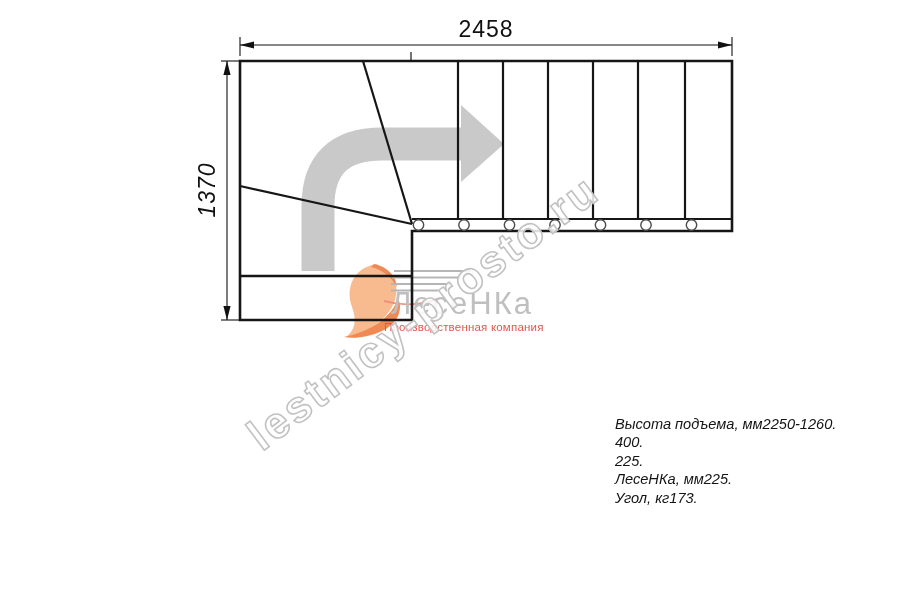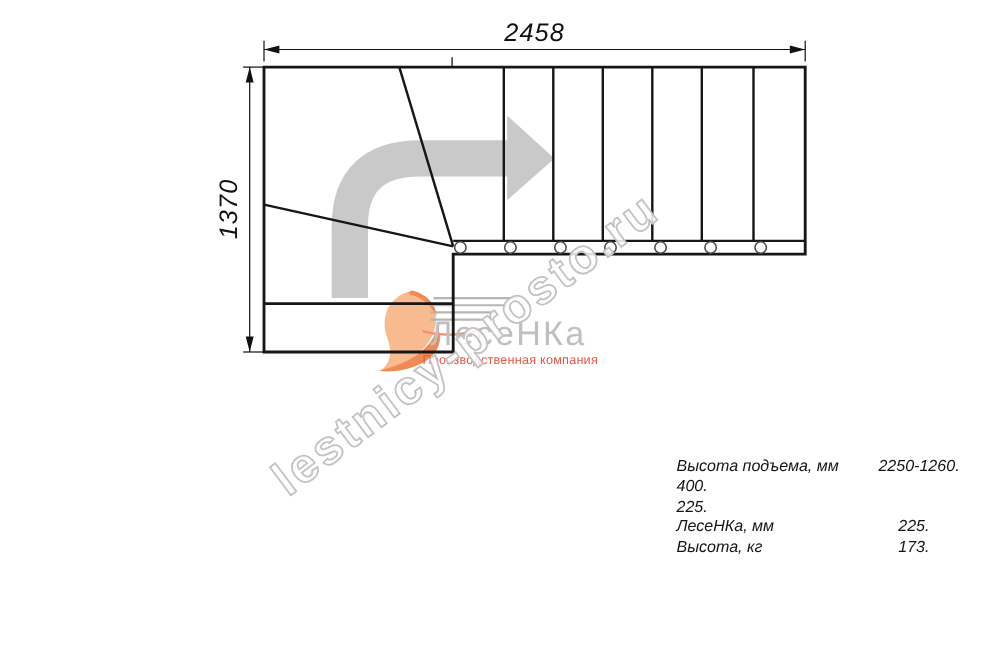--- a/index.html
+++ b/index.html
@@ -3,32 +3,32 @@
 <meta charset="utf-8">
 <style>
   html,body{margin:0;padding:0;background:#fff;}
   .canvas{
     position:relative;width:900px;height:600px;background:#ffffff;overflow:hidden;
     font-family:"Liberation Sans",sans-serif;color:#141414;
   }
   .layer{position:absolute;left:0;top:0;width:900px;height:600px;}
   .dim-top{
     position:absolute;left:240px;top:16px;width:492px;text-align:center;
-    font-style:italic;font-size:23px;letter-spacing:1px;color:#111;
+    font-size:23px;letter-spacing:1px;color:#111;
   }
   .dim-left{
     position:absolute;left:163px;top:177px;width:88px;height:26px;line-height:26px;
     text-align:center;transform:rotate(-90deg);
     font-style:italic;font-size:23px;letter-spacing:1px;color:#111;
   }
   .specs{
     position:absolute;left:615px;top:415px;width:230px;
     font-style:italic;font-size:14.6px;line-height:18.4px;color:#141414;
   }
-  .specs .row{display:flex;justify-content:space-between;white-space:nowrap;gap:36px;}
+  .specs .row{display:flex;white-space:nowrap;}
   .specs .val{text-align:right;}
 </style>
 </head>
 <body>
 
 <div class="canvas">
 
   <svg class="layer" viewBox="0 0 900 600">
 
     <g>
@@ -116,18 +116,18 @@
       <span class="val">400.</span>
     </div>
     <div class="row">
       <span class="val">225.</span>
     </div>
     <div class="row">
       <span class="lbl">ЛесеНКа, мм</span>
       <span class="val">225.</span>
     </div>
     <div class="row">
-      <span class="lbl">Высота, кг</span>
+      <span class="lbl">Угол, кг</span>
       <span class="val">173.</span>
     </div>
   </div>
 
 </div>
 
 </body></html>

